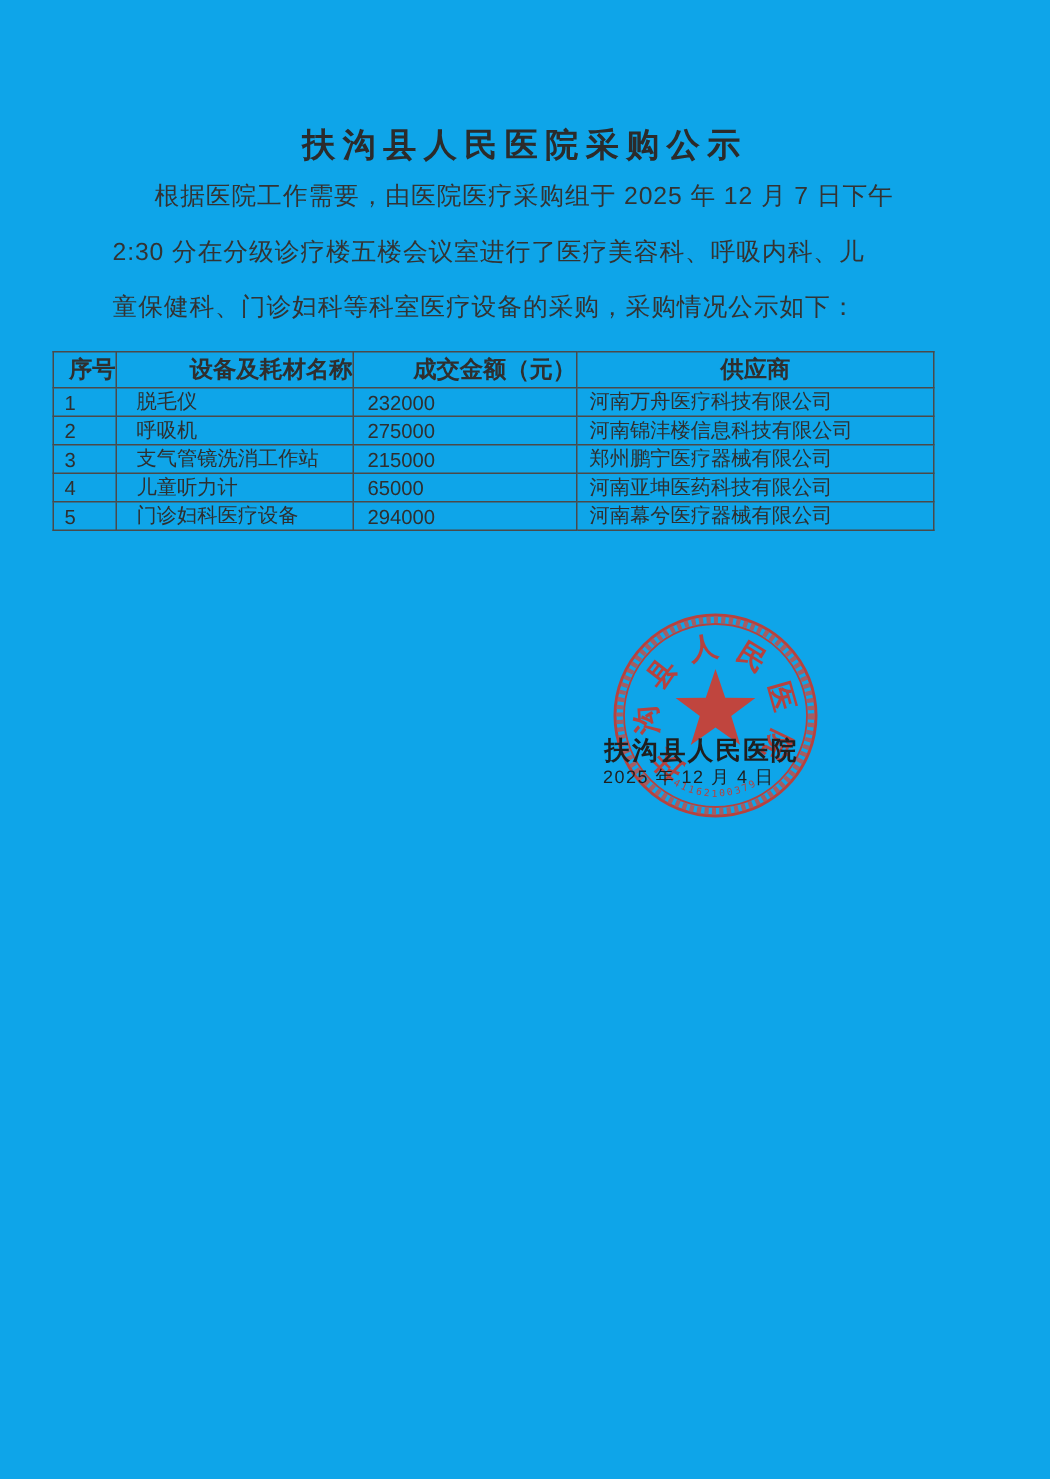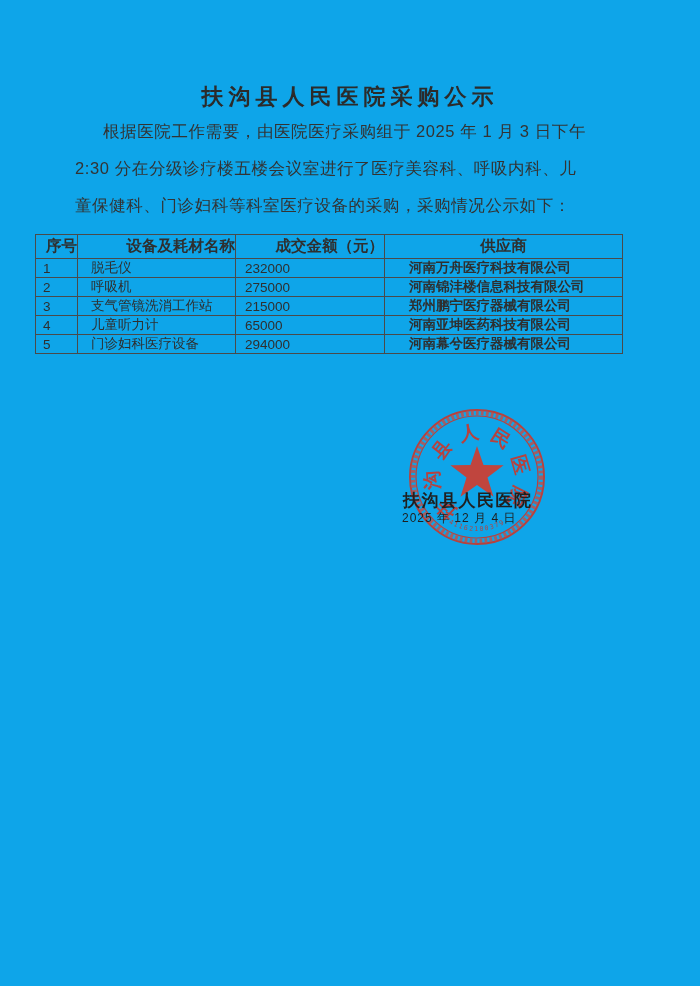--- a/index.html
+++ b/index.html
@@ -51,21 +51,21 @@
   }
   table.proc td {
     height: 18px;
     font-size: 13.5px;
     font-weight: 500;
   }
   table.proc th:nth-child(1), table.proc td:nth-child(1) { padding-left: 7px; }
   table.proc th:nth-child(2), table.proc td:nth-child(2) { padding-left: 13px; }
   table.proc th:nth-child(3), table.proc td:nth-child(3) { padding-left: 9px; }
   table.proc th:nth-child(4) { text-align: center; padding-left: 0; }
-  table.proc td:nth-child(4) { padding-left: 24px; font-weight: bold; }
+  table.proc td:nth-child(4) { padding-left: 8px; }
   .notice {
     position: absolute; top: 367px; left: 80px;
     font-size: 16.5px; letter-spacing: 0.6px;
     color: #333;
     white-space: nowrap;
   }
   .seal {
     position: absolute; top: 390px; left: 390px;
     width: 174px; height: 174px;
     opacity: 0.9;
@@ -95,21 +95,21 @@
   }
 </style>
 </head>
 <body>
 
 <div class="page">
 
   <h1 class="title">扶沟县人民医院采购公示</h1>
 
   <div class="paragraph">
-    <div class="line indent">根据医院工作需要，由医院医疗采购组于 2025 年 1 月 3 日下午</div>
+    <div class="line indent">根据医院工作需要，由医院医疗采购组于 2025 年 12 月 7 日下午</div>
     <div class="line">2:30 分在分级诊疗楼五楼会议室进行了医疗美容科、呼吸内科、儿</div>
     <div class="line">童保健科、门诊妇科等科室医疗设备的采购，采购情况公示如下：</div>
   </div>
 
   <table class="proc">
     <colgroup>
       <col style="width:42px">
         <col style="width:158px">
         <col style="width:149px">
         <col style="width:238px">

